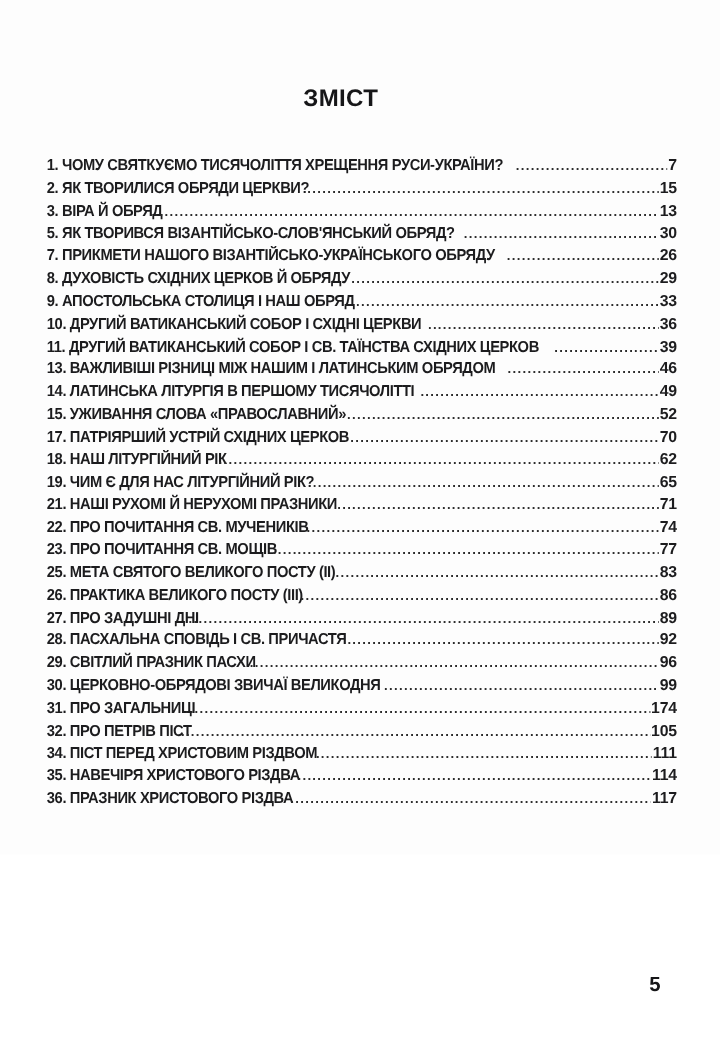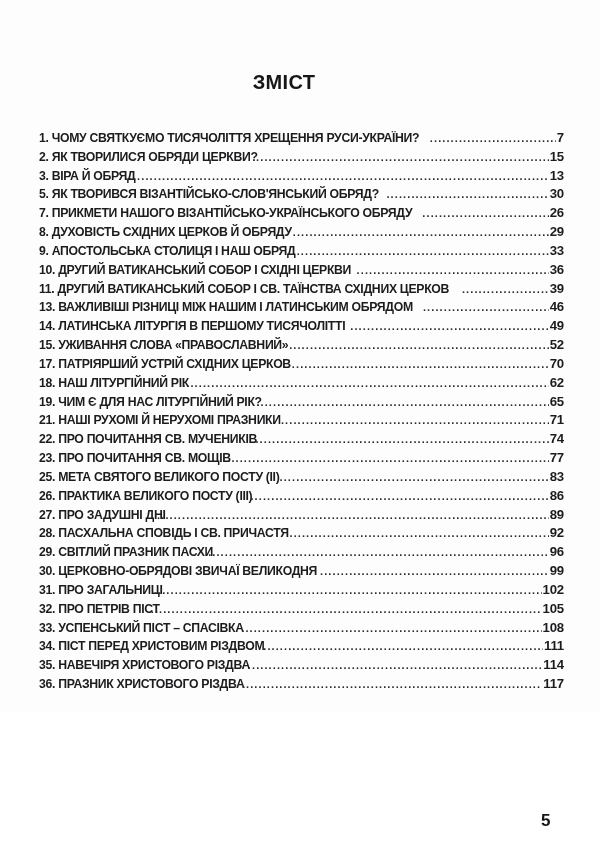--- a/index.html
+++ b/index.html
@@ -210,31 +210,26 @@
     <span class="toc-page">96</span>
   </li>
       <li class="toc-row">
     <span class="toc-label">30. ЦЕРКОВНО-ОБРЯДОВІ ЗВИЧАЇ ВЕЛИКОДНЯ</span>
     <span class="toc-dots"></span>
     <span class="toc-page">99</span>
   </li>
       <li class="toc-row">
     <span class="toc-label">31. ПРО ЗАГАЛЬНИЦІ</span>
     <span class="toc-dots"></span>
-    <span class="toc-page">102</span>
+    <span class="toc-page">174</span>
   </li>
       <li class="toc-row">
     <span class="toc-label">32. ПРО ПЕТРІВ ПІСТ</span>
     <span class="toc-dots"></span>
     <span class="toc-page">105</span>
-  </li>
-      <li class="toc-row">
-    <span class="toc-label">33. УСПЕНСЬКИЙ ПІСТ – СПАСІВКА</span>
-    <span class="toc-dots"></span>
-    <span class="toc-page">108</span>
   </li>
       <li class="toc-row">
     <span class="toc-label">34. ПІСТ ПЕРЕД ХРИСТОВИМ РІЗДВОМ</span>
     <span class="toc-dots"></span>
     <span class="toc-page">111</span>
   </li>
       <li class="toc-row">
     <span class="toc-label">35. НАВЕЧІРЯ ХРИСТОВОГО РІЗДВА</span>
     <span class="toc-dots"></span>
     <span class="toc-page">114</span>

